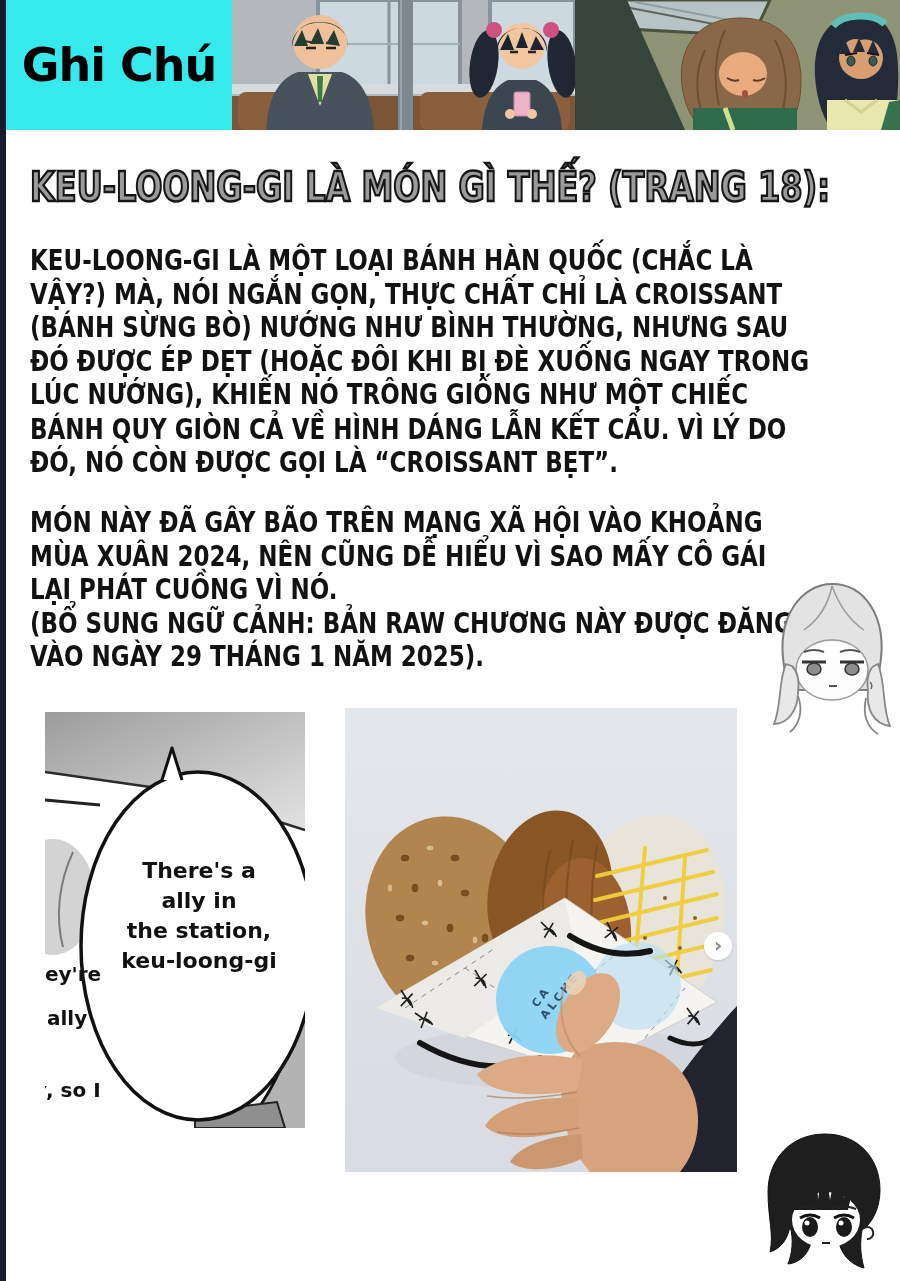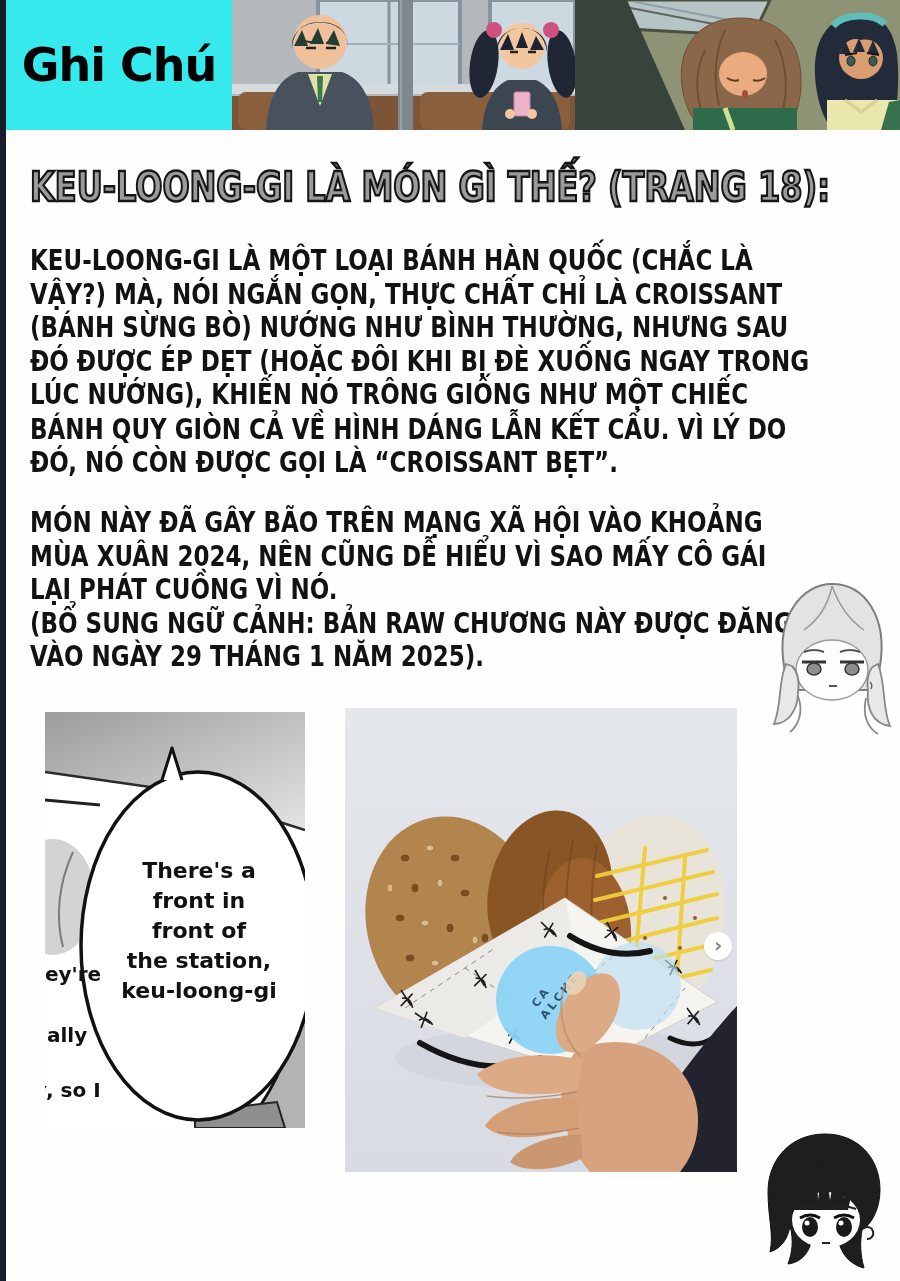--- a/index.html
+++ b/index.html
@@ -29,21 +29,21 @@
   .chibi1{position:absolute;left:770px;top:576px;width:125px;height:160px;}
   .chibi2{position:absolute;left:760px;top:1130px;width:132px;height:150px;}
   
   .manga{position:absolute;left:45px;top:712px;width:260px;height:416px;overflow:hidden;background:#fff;}
   .manga svg{position:absolute;left:0;top:0;}
   .bubble-text{position:absolute;left:34px;top:122px;width:240px;text-align:center;
         font-size:22px;line-height:30px;font-weight:700;color:#111;margin-top:22px;}
   .bubble-text .ital{}
   .cut{position:absolute;font-size:20px;font-weight:700;color:#111;}
   .cut1{left:0px;top:250px;}
-  .cut2{left:2px;top:311px;}
+  .cut2{left:2px;top:294px;}
   .cut3{left:-12px;top:366px;font-style:italic;}
   .cut3 .rm{font-style:normal;}
   
   .photo{position:absolute;left:345px;top:708px;width:392px;height:464px;background:var(--photo-bg,#e0e3e8);}
   .carousel-next{position:absolute;left:359px;top:224px;width:28px;height:28px;border-radius:50%;
         background:rgba(255,255,255,.95);display:flex;align-items:center;justify-content:center;
         box-shadow:0 1px 2px rgba(0,0,0,.15);cursor:pointer;}
   .carousel-next span{font-size:20px;line-height:20px;color:#8a8a8a;font-weight:700;margin-top:-2px;}
 </style>
 </head>
@@ -202,22 +202,21 @@
       <path d="M260,280 C250,330 230,380 198,416" stroke="#111" stroke-width="3" fill="none"></path>
       <polygon points="150,400 232,390 240,416 150,416" fill="#8f8f8f" stroke="#222" stroke-width="2"></polygon>
 
       <g>
         <ellipse cx="153" cy="234" rx="117" ry="174" fill="#ffffff" stroke="#111" stroke-width="3.5"></ellipse>
         <path d="M117,68 L127,36 L137,68" fill="#ffffff" stroke="#111" stroke-width="3" stroke-linejoin="round"></path>
       </g>
     </svg>
     <div class="bubble-text">
       <div class="bline">There's a</div>
-      <div class="bline">front in</div>
-      <div class="bline">front of</div>
+      <div class="bline">ally in</div>
       <div class="bline">the station,</div>
       <div class="bline ital">keu-loong-gi</div>
     </div>
     <div class="cut cut1">ey're</div>
     <div class="cut cut2">ally</div>
     <div class="cut cut3"><span>y</span><span class="rm">, so I</span></div>
   </figure>
 
   <figure class="photo" style="margin:0;">
     <svg width="392" height="464" viewBox="0 0 392 464">

